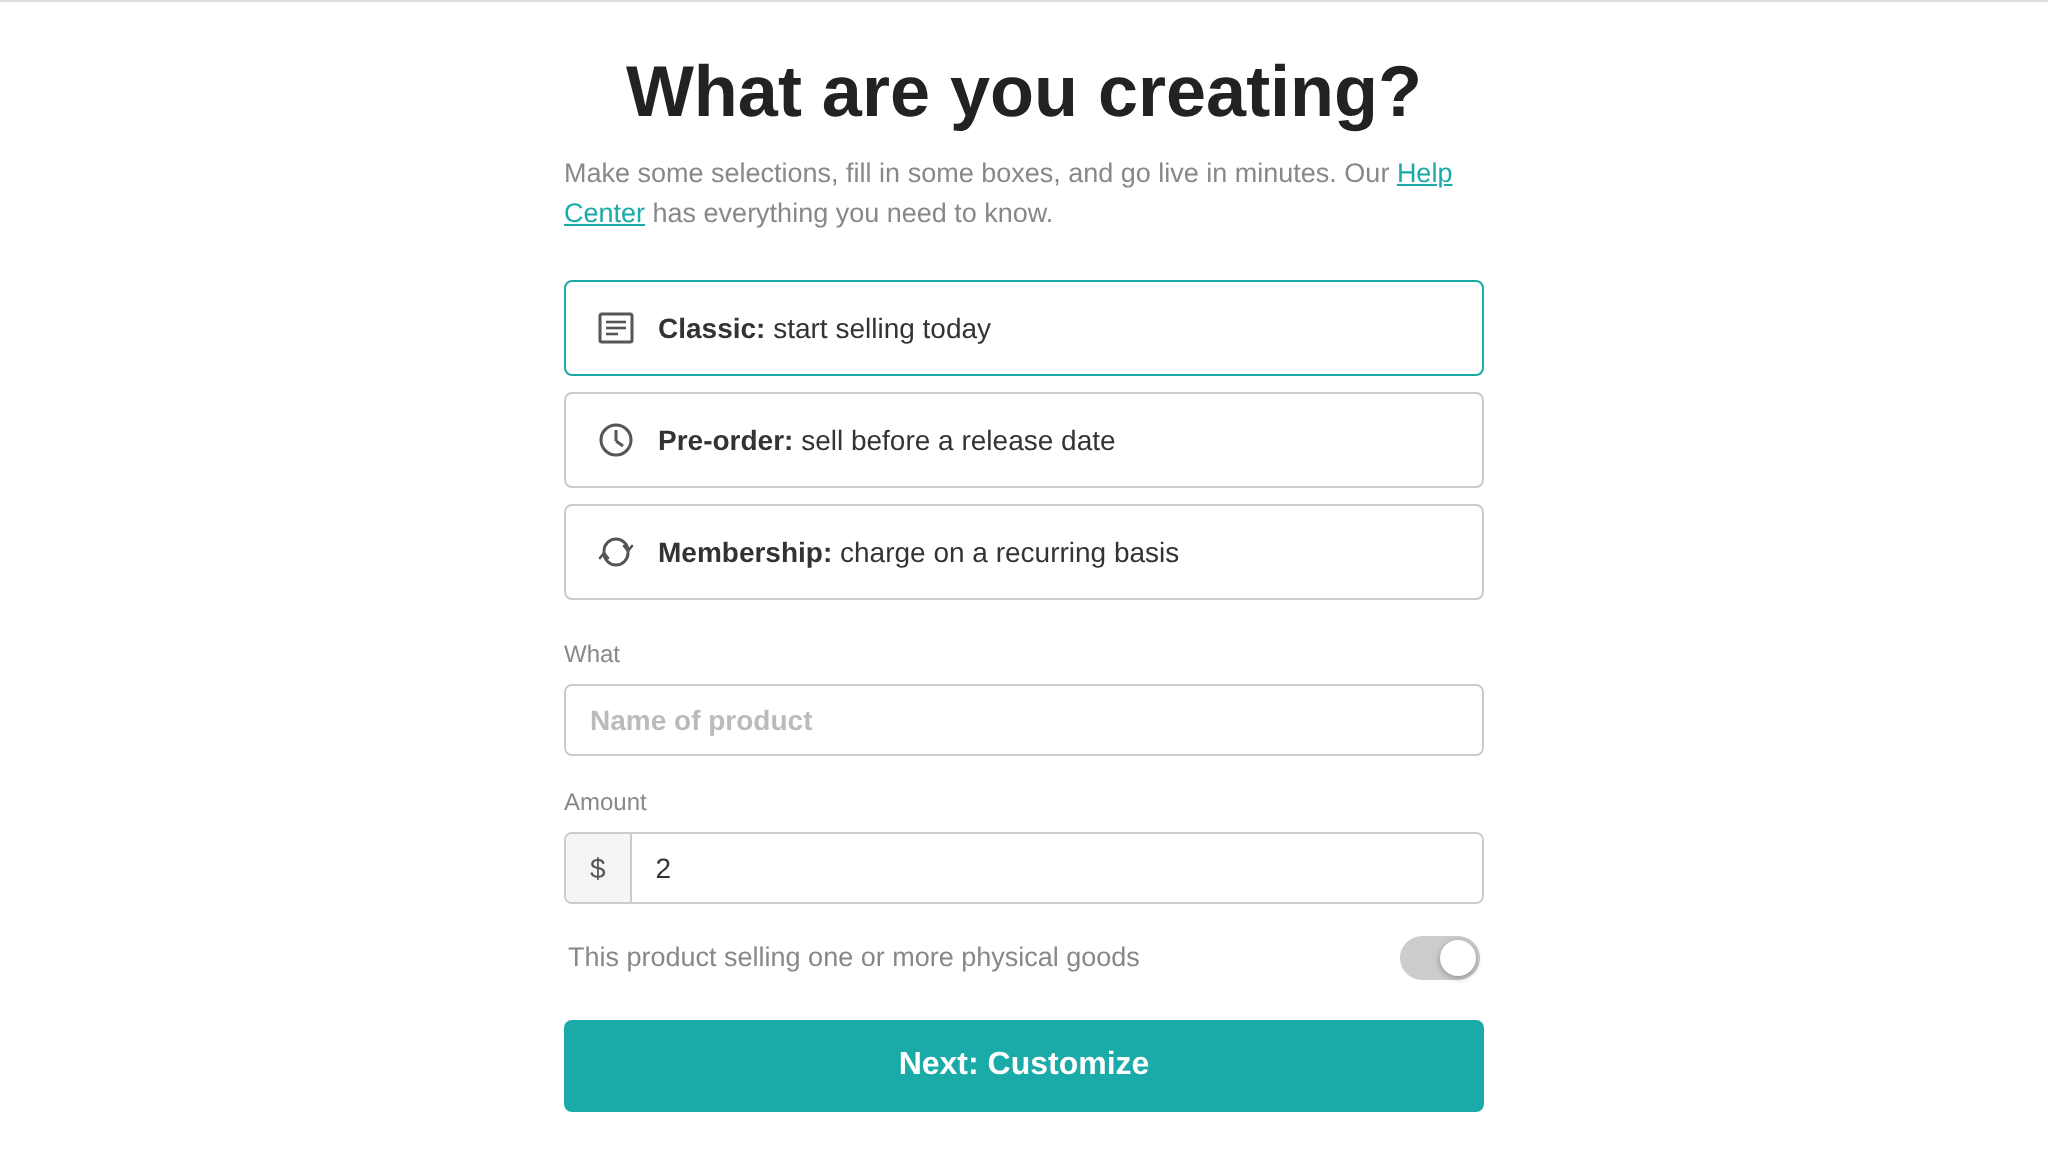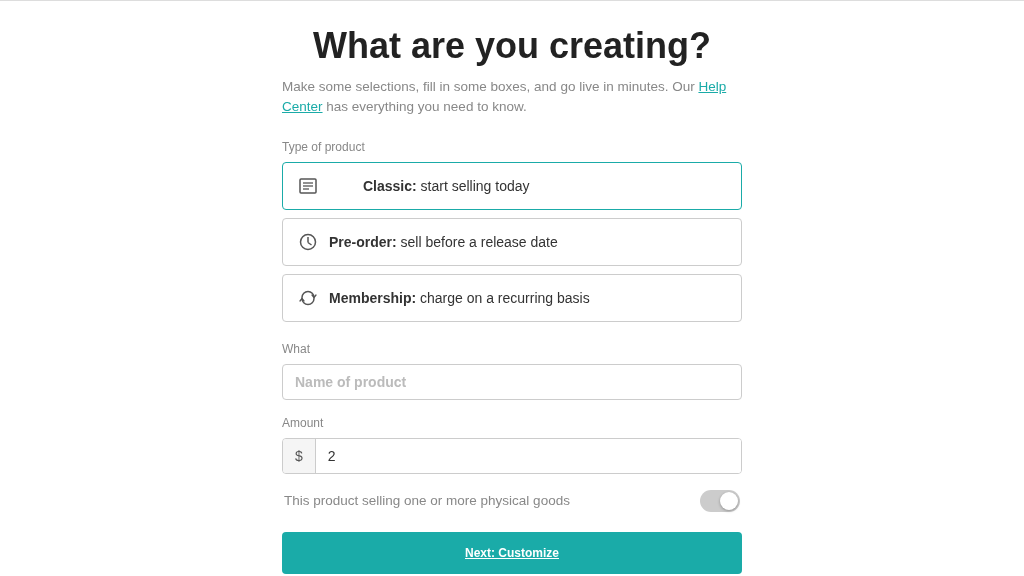--- a/index.html
+++ b/index.html
@@ -60,21 +60,20 @@
       align-items: center;
       border: 1.5px solid #ccc;
       border-radius: 4px;
       padding: 12px 14px;
       margin-bottom: 8px;
       cursor: pointer;
       background: #fff;
     }
     .product-type-option.selected {
       border-color: #1aaba8;
-      gap: 34px;
     }
     .product-type-option .option-icon {
       width: 22px;
       height: 22px;
       margin-right: 10px;
       display: flex;
       align-items: center;
       justify-content: center;
       color: #555;
       flex-shrink: 0;
@@ -156,42 +155,40 @@
       right: 2px;
       box-shadow: 0 1px 3px rgba(0,0,0,0.3);
     }
     .next-button {
       width: 100%;
       padding: 14px;
       background: #1aaba8;
       color: #fff;
       border: none;
       border-radius: 4px;
-      font-size: 12px;
+      font-size: 16px;
       font-weight: 600;
       cursor: pointer;
       text-align: center;
-      text-decoration: underline;
     }
     
   </style>
 </head>
 <body>
 
 <div class="page-wrapper">
   <div class="top-divider"></div>
 
   <div class="main-content">
     <h1 class="page-title">What are you creating?</h1>
     <p class="subtitle">
       <span>Make some selections, fill in some boxes, and go live in minutes. Our </span><a href="#">Help Center</a><span> has everything you need to know.</span>
     </p>
 
     <div class="product-type-group">
-      <span class="field-label">Type of product</span>
 
       <div class="product-type-option selected">
         <span class="option-icon">
           <svg width="18" height="18" viewBox="0 0 18 18" fill="none" xmlns="http://www.w3.org/2000/svg">
             <rect x="1" y="2" width="16" height="14" rx="1" stroke="#555" stroke-width="1.5" fill="none"></rect>
             <line x1="4" y1="6" x2="14" y2="6" stroke="#555" stroke-width="1.3"></line>
             <line x1="4" y1="9" x2="14" y2="9" stroke="#555" stroke-width="1.3"></line>
             <line x1="4" y1="12" x2="10" y2="12" stroke="#555" stroke-width="1.3"></line>
           </svg>
         </span>

